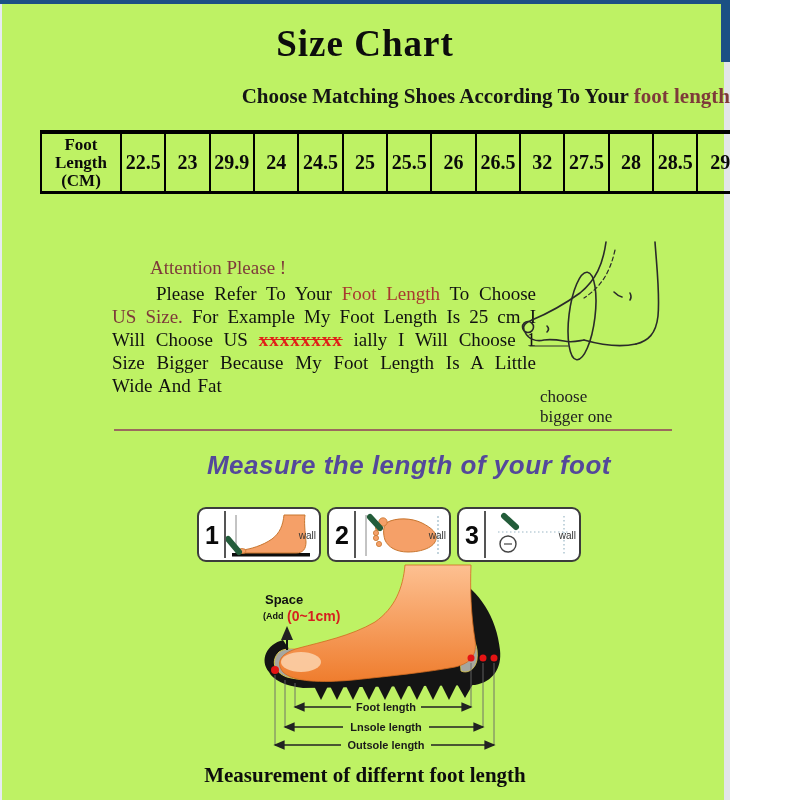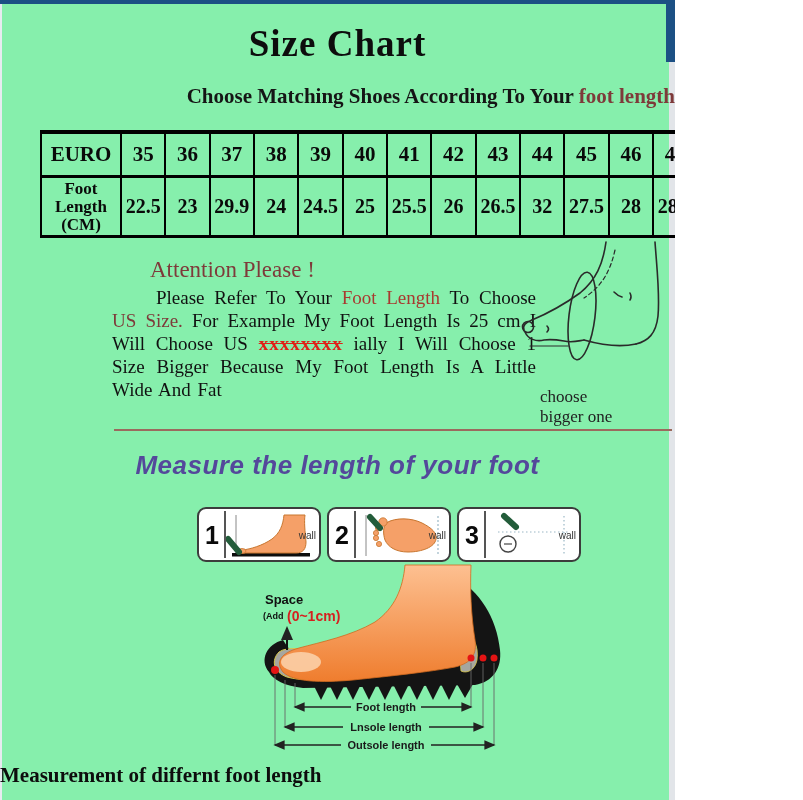--- a/index.html
+++ b/index.html
@@ -1,16 +1,16 @@
 <!DOCTYPE html>
 <html><head>
 <meta charset="utf-8">
 <style>
   html,body { margin:0; padding:0; background:#fff; }
-  .page { position:relative; width:675px; height:800px; background:#86efac; overflow:hidden;
+  .page { position:relative; width:730px; height:800px; background:#bef264; overflow:hidden;
           font-family:"Liberation Serif", serif; }
 
   
   .top-bar    { position:absolute; left:0; top:0; width:803px; height:4px; background:#1c5084; }
   .right-navy { position:absolute; right:0; top:0; width:9px; height:62px; background:#1c5084; }
   .right-gray { position:absolute; right:0; top:62px; width:6px; height:738px; background:#e2e5e9; }
   .left-strip { position:absolute; left:0; top:4px; width:2px; height:796px; background:#e7ebf1; }
 
   .title { position:absolute; top:22px; left:0; width:100%; text-align:center;
            font-size:37px; font-weight:bold; color:#0d0d0d; letter-spacing:1px; }
@@ -23,83 +23,66 @@
                      border-collapse:collapse; table-layout:fixed;
                      border-top:4px solid #000; border-bottom:3px solid #000; border-left:2px solid #000; }
   .size-table th, .size-table td { border-left:2px solid #000; border-right:2px solid #000;
                      text-align:center; vertical-align:middle; font-weight:bold; color:#0a0a0a; padding:0; }
   .size-table tr > *:last-child { border-right:none; }
   .size-table tr.r1 th, .size-table tr.r1 td { height:41px; font-size:21px; border-bottom:3px solid #000; }
   .size-table tr.r2 th, .size-table tr.r2 td { height:57px; font-size:20px; }
   .foot-label-line { display:block; font-size:17px; line-height:18px; }
 
   .attention { position:absolute; left:112px; top:257px; width:424px; }
-  .attention-title { font-size:23px; color:#7e3a3a; margin:0 0 3px 38px; }
+  .attention-title { font-size:19px; color:#7e3a3a; margin:0 0 3px 38px; }
   .attention-body { margin:0; font-size:19px; line-height:23px; text-align:justify;
                     text-indent:44px; color:#111; word-spacing:2px; }
   .crossed { color:#e02018; text-decoration:line-through; text-decoration-color:#e02018; letter-spacing:1px;font-weight:bold; }
 
   .sketch { position:absolute; left:518px; top:240px; }
   .choose-note { position:absolute; left:540px; top:387px; width:128px; text-align:left;
                  font-size:17px; line-height:20px; color:#222; }
   .divider { position:absolute; left:114px; top:429px; width:558px; height:2px; background:#9b6a5e; }
 
   .measure-heading { position:absolute; top:450px; left:0; width:100%; text-align:center;
                      font-family:"Liberation Sans", sans-serif; font-size:26px; font-style:italic;
-                     font-weight:bold; color:#54489b; letter-spacing:.5px; }
+                     font-weight:bold; color:#54489b; letter-spacing:.5px;padding-left:44px; }
 
   .steps { position:absolute; left:197px; top:507px; display:flex; gap:6px; }
   .step-box { position:relative; width:124px; height:55px; border:2px solid #3c3c3c; border-radius:9px;
               background:#fff; box-sizing:border-box; }
   .step-num { position:absolute; left:6px; top:14px; font-family:"Liberation Sans", sans-serif;
               font-size:25px; font-weight:bold; color:#0a0a0a; line-height:1; }
   .step-sep { position:absolute; left:25px; top:2px; bottom:2px; width:2px; background:#555; }
   .step-svg { position:absolute; left:27px; top:2px; }
   .wall-label { position:absolute; right:3px; top:21px; font-family:"Liberation Sans", sans-serif;
                 font-size:10px; font-weight:normal; color:#333; }
 
   .shoe-diagram { position:absolute; left:225px; top:562px; }
-  .caption { position:absolute; top:763px; left:0; width:100%; text-align:left;
+  .caption { position:absolute; top:763px; left:0; width:100%; text-align:center;
              font-size:21px; font-weight:bold; color:#0d0d0d; }
 </style>
 </head>
 <body>
 
 <div class="page">
   <div class="top-bar"></div>
   <div class="right-navy"></div>
   <div class="right-gray"></div>
   <div class="left-strip"></div>
 
   <div class="title">Size Chart</div>
 
   <div class="subtitle"><span>Choose Matching Shoes According To Your </span><span class="maroon">foot length</span></div>
 
   <table class="size-table">
     <colgroup>
         <col style="width:80px">
       </colgroup>
     <tbody>
-        <tr class="r1">
-      <th>EURO</th>
-      <td>35</td>
-      <td>36</td>
-      <td>37</td>
-      <td>38</td>
-      <td>39</td>
-      <td>40</td>
-      <td>41</td>
-      <td>42</td>
-      <td>43</td>
-      <td>44</td>
-      <td>45</td>
-      <td>46</td>
-      <td>47</td>
-      <td>48</td>
-    </tr>
     <tr class="r2">
       <th>
         <span class="foot-label-line">Foot</span>
         <span class="foot-label-line">Length</span>
         <span class="foot-label-line">(CM)</span>
       </th>
       <td>22.5</td>
       <td>23</td>
       <td>29.9</td>
       <td>24</td>

